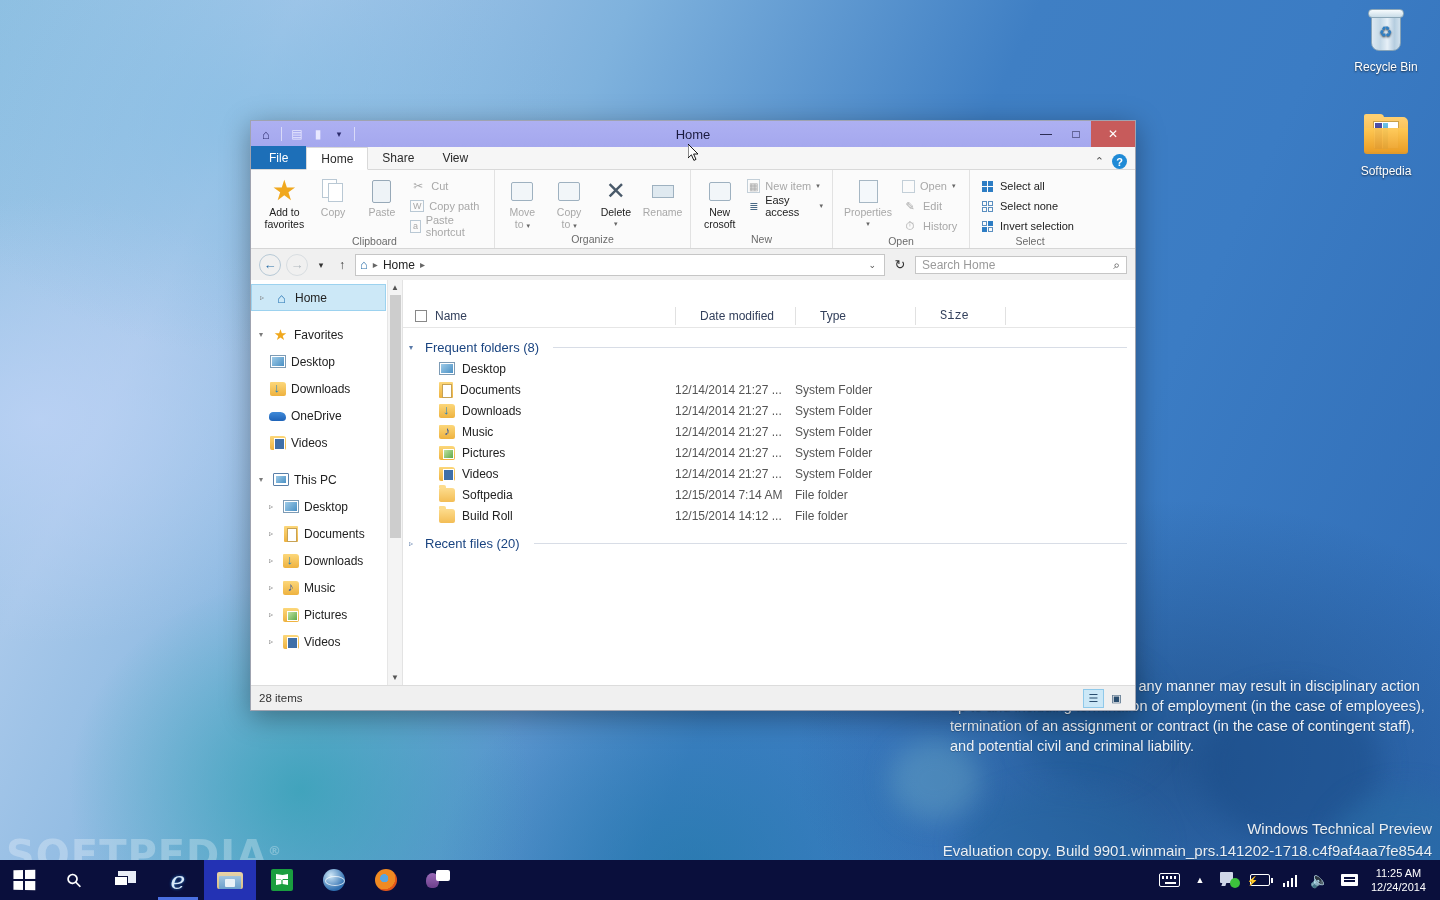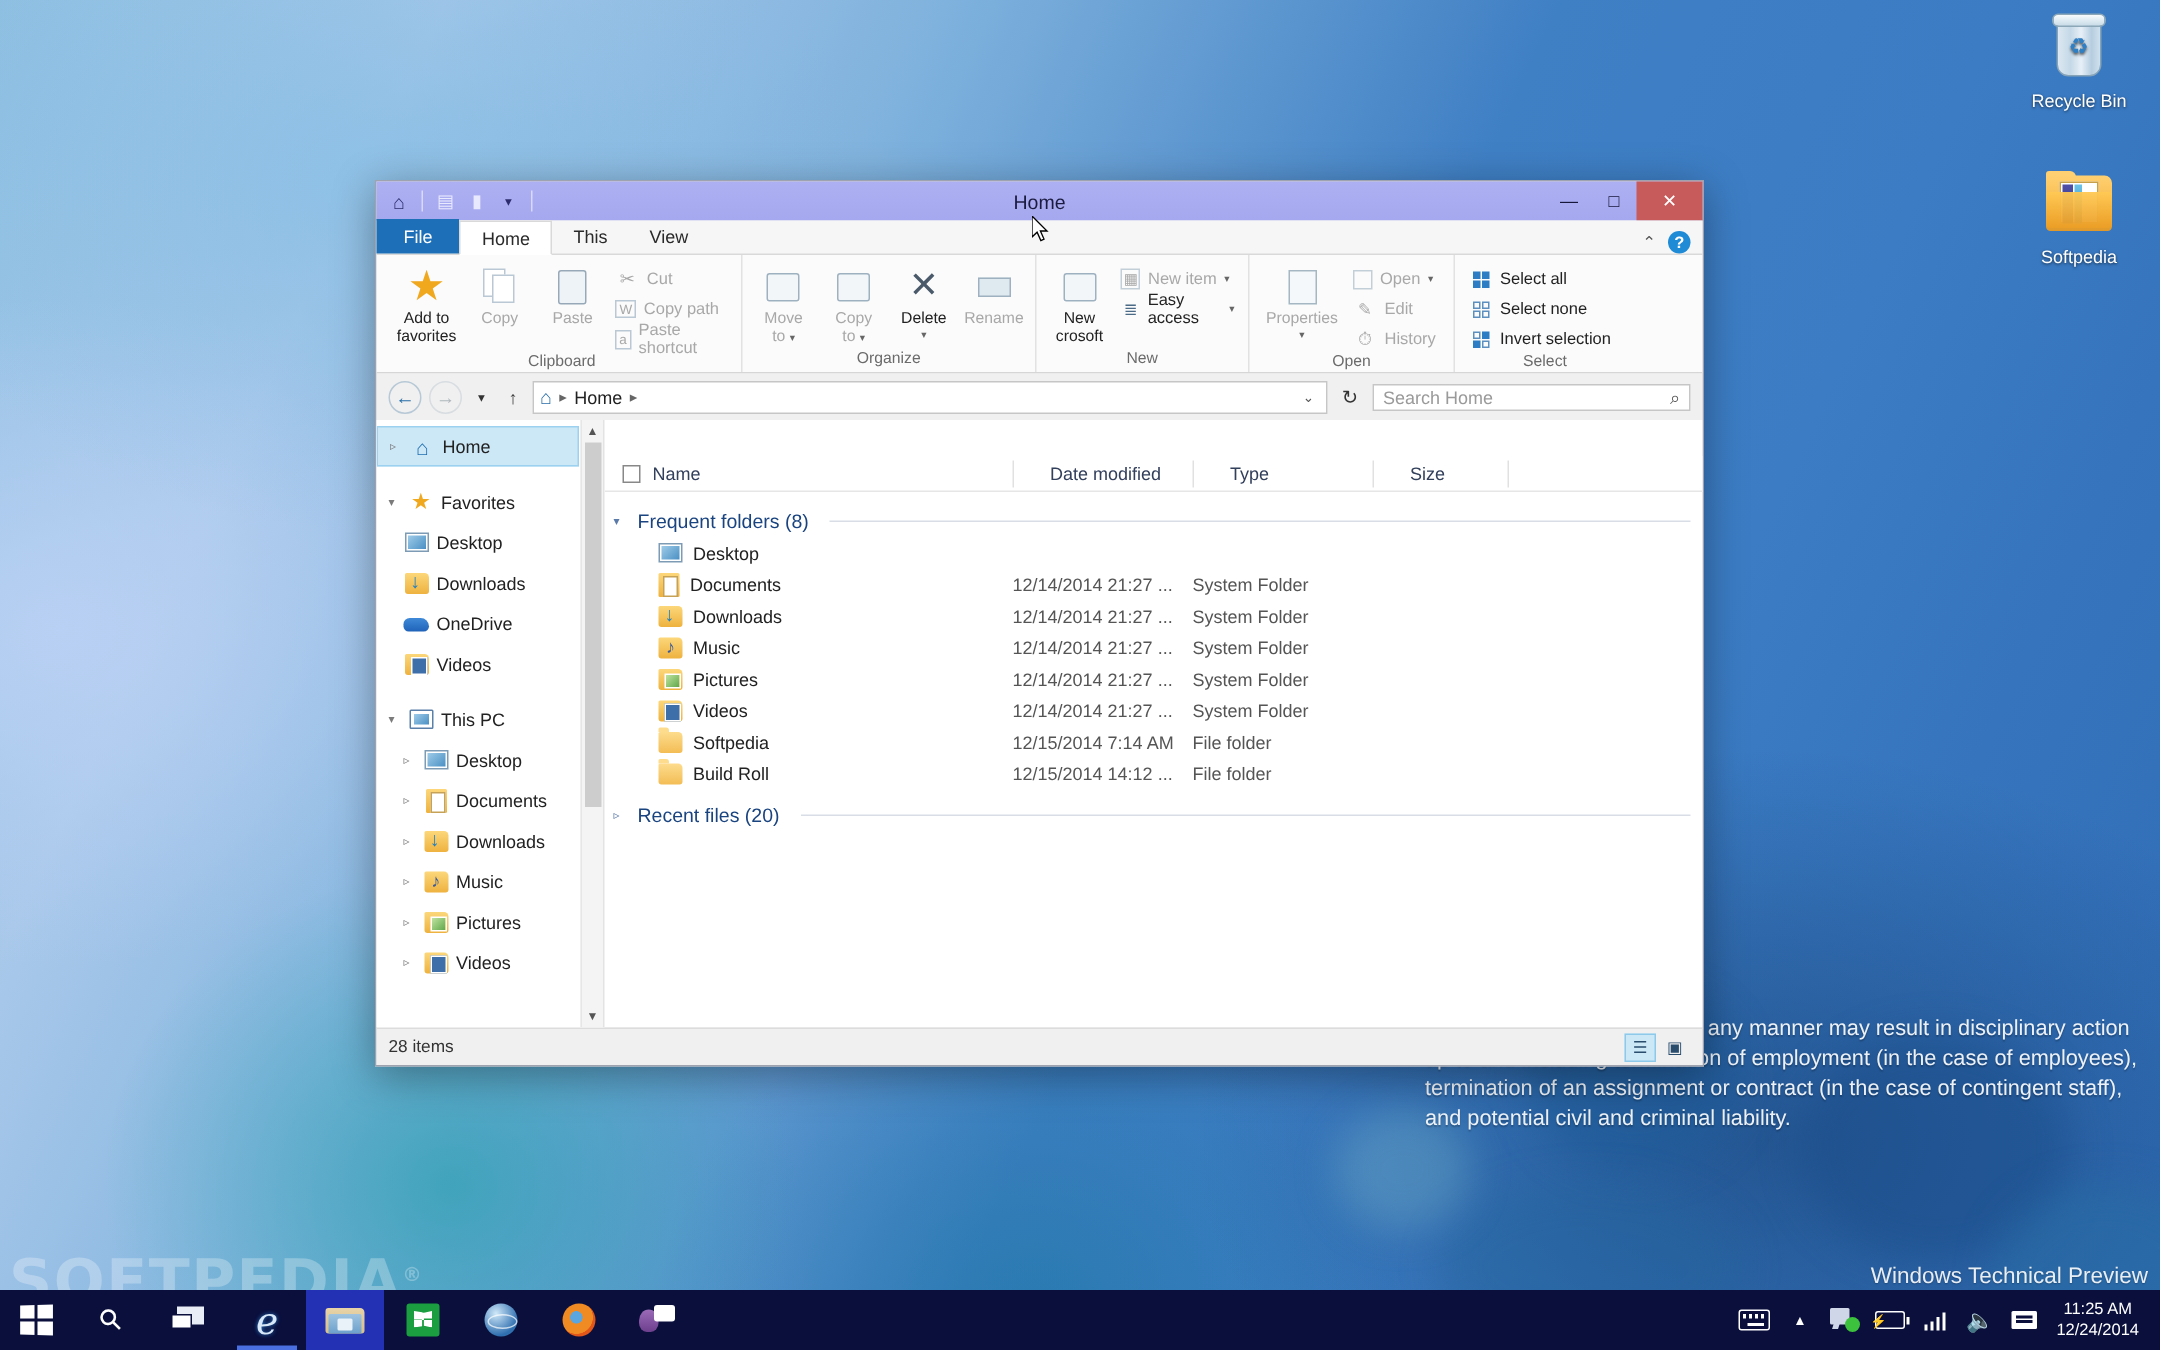--- a/index.html
+++ b/index.html
@@ -397,20 +397,21 @@
     <span>SOFTPEDIA</span><sup>®</sup>
   </div>
 
   <div id="confidential">
     <span class="hd">crosoft Confidential</span>
     <span>sure in any manner may result in disciplinary action up to and including termination of employment (in the case of employees), termination of an assignment or contract (in the case of contingent staff), and potential civil and criminal liability.</span>
   </div>
 
   <div id="eval-wm">
     <div>Windows Technical Preview</div>
+    <div>Evaluation copy. Build 9901.winmain_prs.141202-1718.c4f9af4aa7fe8544</div>
   </div>
 
   <div id="explorer">
 
     <div id="titlebar">
       <div id="qat">
         <div class="qat-btn" style="color:#2c2c6e;font-size:13px;">⌂</div>
         <div class="qat-sep"></div>
         <div class="qat-btn" style="color:#e8e8ff;">▤</div>
         <div class="qat-btn" style="color:#e8e8ff;">▮</div>
@@ -421,21 +422,21 @@
       <div id="win-ctrls">
         <div class="wc">—</div>
         <div class="wc">□</div>
         <div class="wc close">✕</div>
       </div>
     </div>
 
     <div id="tabstrip">
       <div class="tab file">File</div>
       <div class="tab active">Home</div>
-      <div class="tab">This</div>
+      <div class="tab">Share</div>
       <div class="tab">View</div>
       <div id="tab-right">
         <div class="caret-up">⌃</div>
         <div class="help-ic">?</div>
       </div>
     </div>
 
     <div id="ribbon">
 
       <div class="rgroup" style="width:240px;">
@@ -741,21 +742,21 @@
           <div class="c first" style="width:272px;padding-left:0;">
             <span class="hdr-chk"></span>
             <span>Name</span>
           </div>
           <div class="c" style="width:120px;">
             <span>Date modified</span>
           </div>
           <div class="c" style="width:120px;">
             <span>Type</span>
           </div>
-          <div class="c" style="width:90px;">
+          <div class="c" style="width:90px;font-family:Liberation Mono, monospace;">
             <span>Size</span>
           </div>
           <div class="c" style="width:30px;"></div>
         </div>
 
         <div id="filelist">
 
           <div class="section">
             <span class="tw2">▾</span>
             <span>Frequent folders (8)</span>

